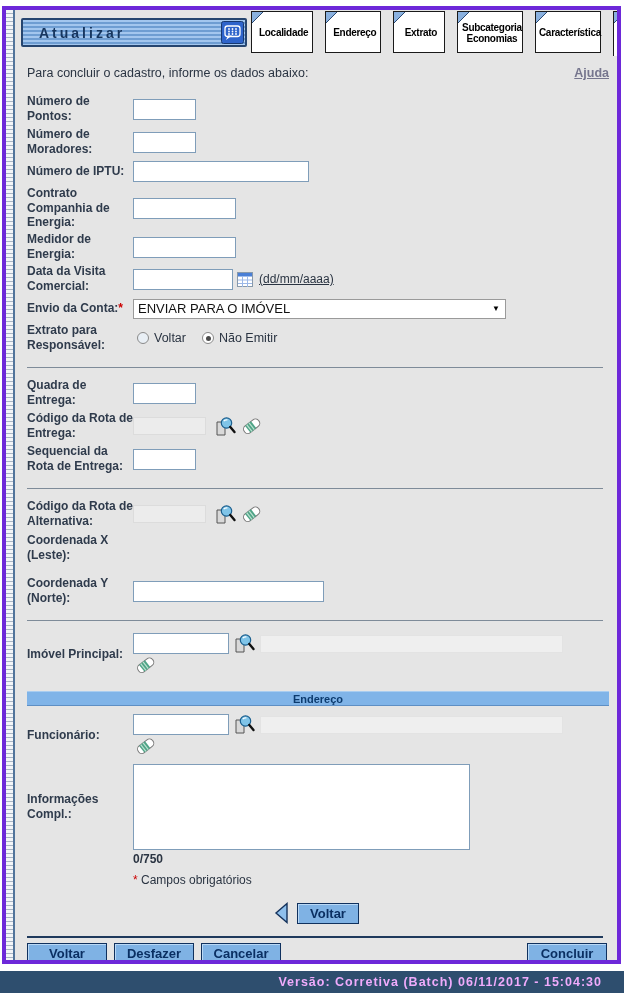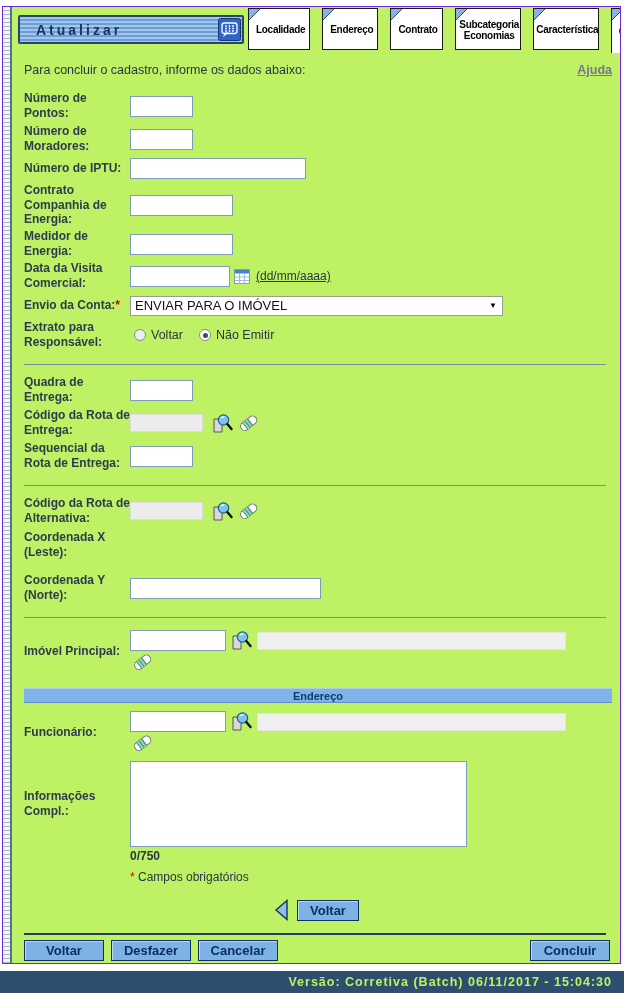--- a/index.html
+++ b/index.html
@@ -3,21 +3,21 @@
 <meta charset="utf-8">
 <style>
   * { box-sizing: border-box; margin: 0; padding: 0; }
   body {
     width: 624px; height: 993px; position: relative;
     background: #fff; font-family: "Liberation Sans", sans-serif;
     overflow: hidden;
   }
   .frame {
     position: absolute; top: 6px; left: 2px; width: 619px; height: 958px;
-    border: 1px solid #6d28d9; background: #bef264; display: flex;
+    border: 4px solid #6d28d9; background: #e5e5e5; display: flex;
   }
   .left-strip {
     width: 9px; flex-shrink: 0; border-right: 2px solid #51749B;
     background: repeating-linear-gradient(to bottom, #F3F5F8 0px, #F3F5F8 3px, #A7B4C4 3px, #A7B4C4 4px);
   }
   .content { flex: 1; position: relative; padding: 0 6px; overflow: hidden; }
 
   
   .topbar { height: 52px; display: flex; align-items: flex-start; position: relative; }
   .titlebar {
@@ -120,23 +120,23 @@
     resize: none; background: #fff;
   }
   .counter { margin: 2px 0 0 112px; font-size: 12px; font-weight: bold; color: #2A3442; height: 15px; }
   .req-note { margin: 6px 0 0 112px; font-size: 12px; color: #2A3442; height: 15px; }
   .center-nav { margin-top: 14px; display: flex; align-items: center; justify-content: center; gap: 7px; height: 22px; }
   .bottom-btns { display: flex; gap: 7px; margin: 5px 4px 0 6px; }
   .spacer { flex: 1; }
 
   .footer {
     position: absolute; bottom: 0; left: 0; width: 624px; height: 22px;
-    background: #2E4E6E; color: #bef264; font-size: 12.5px; font-weight: bold;
+    background: #2E4E6E; color: #f0abfc; font-size: 12.5px; font-weight: bold;
     letter-spacing: 1px; display: flex; align-items: center; justify-content: flex-end;
-    padding-right: 12px;
+    padding-right: 22px;
   }
 </style>
 </head>
 <body>
 
 <div class="frame">
   <div class="left-strip"></div>
   <div class="content">
 
     <div class="topbar">
@@ -162,21 +162,21 @@
         </span>
       </div>
       <div class="tabs">
         <div class="tab">
             <span>Localidade</span>
           </div>
         <div class="tab">
             <span>Endereço</span>
           </div>
         <div class="tab">
-            <span>Contrato</span>
+            <span>Extrato</span>
           </div>
         <div class="tab">
             <span>Subcategoria Economias</span>
           </div>
         <div class="tab">
             <span>Característica</span>
           </div>
         <div class="tab active">
             <span>Conclusão</span>
           </div>

